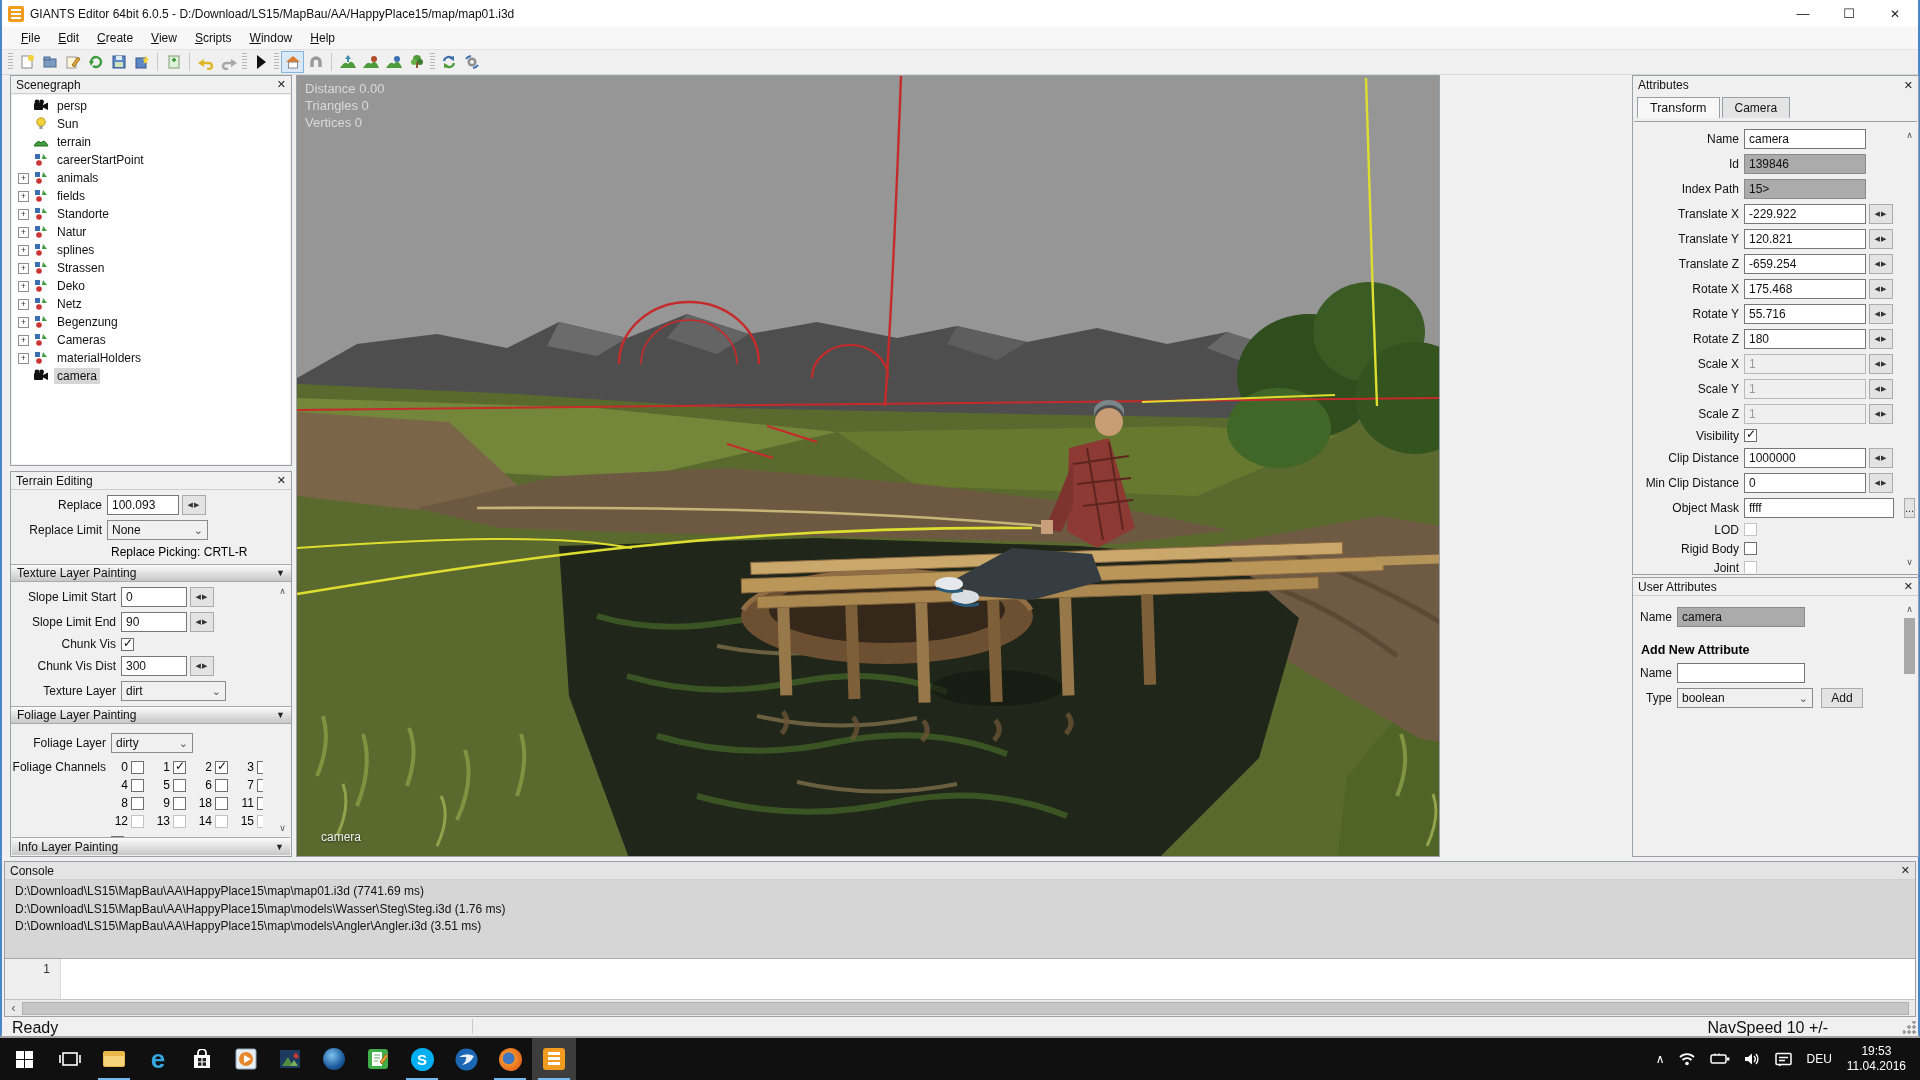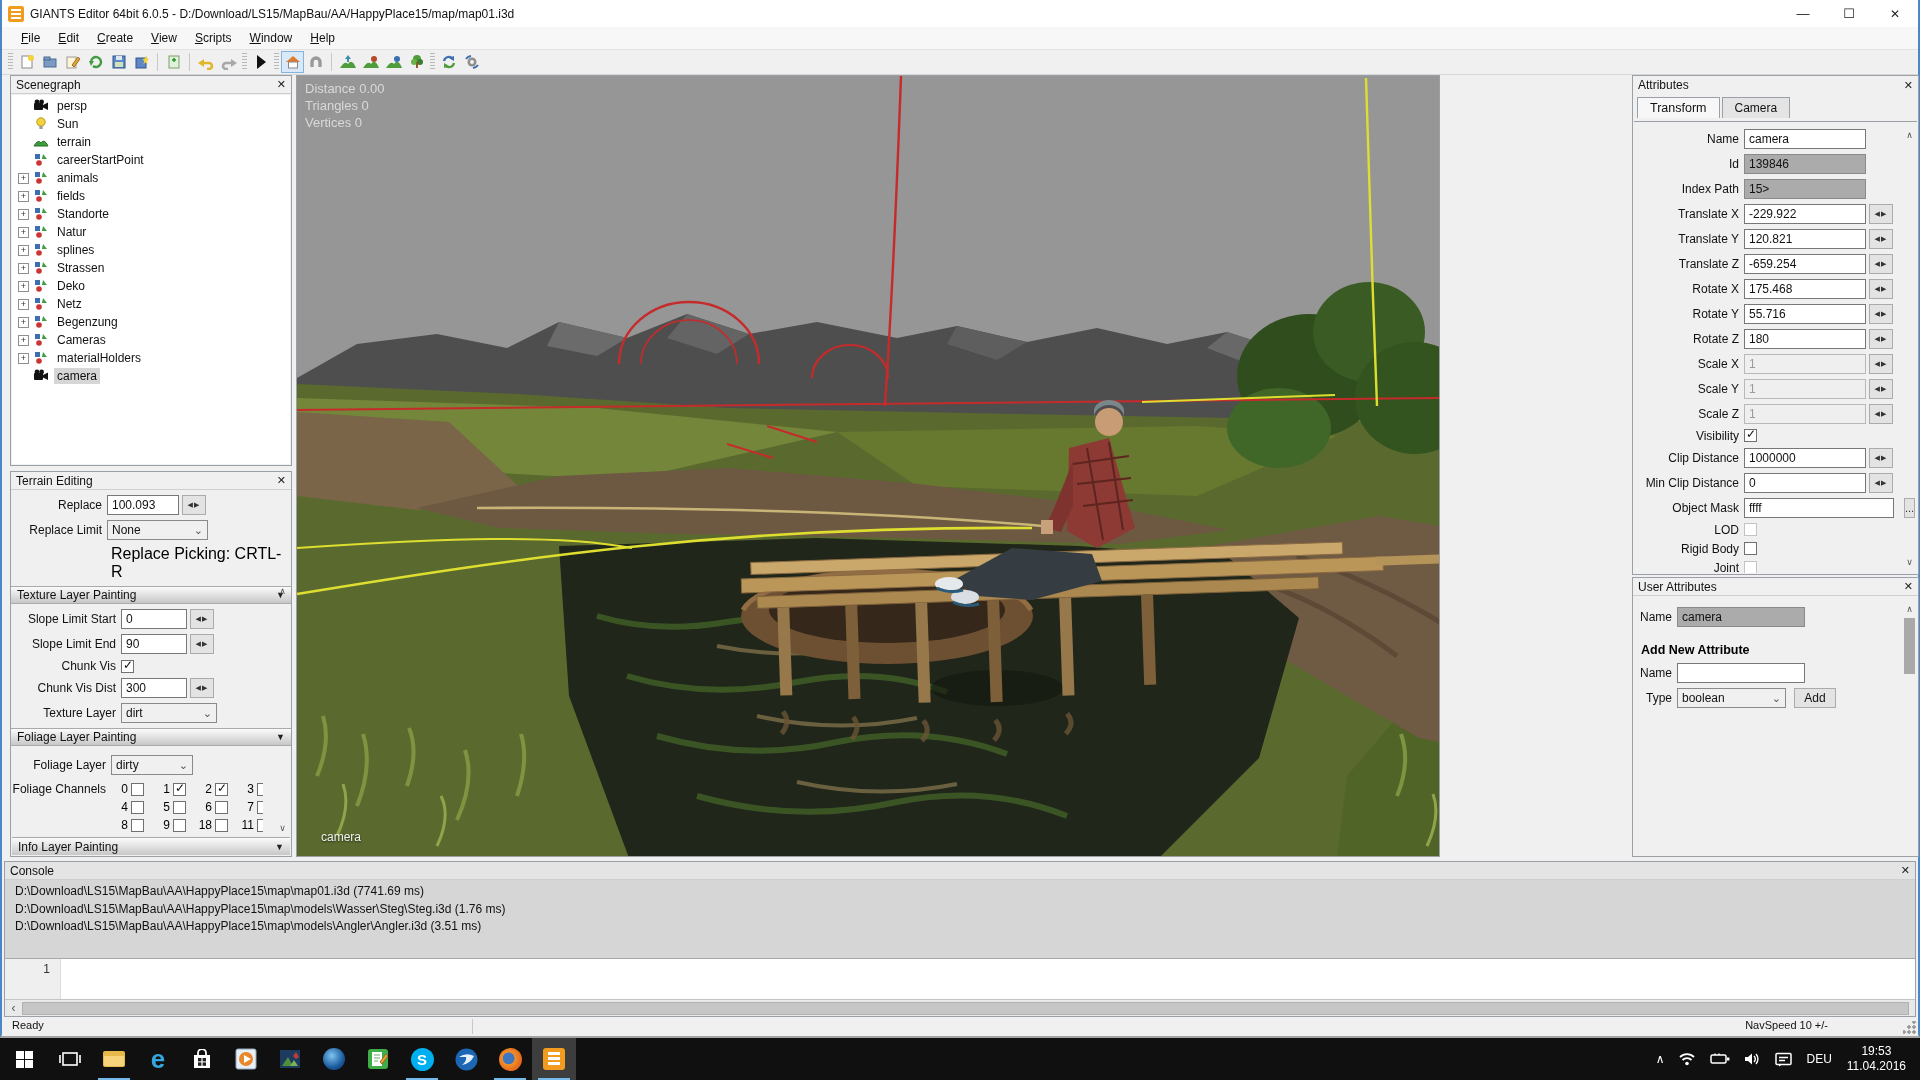--- a/index.html
+++ b/index.html
@@ -94,21 +94,21 @@
   #console { position:absolute; left:2px; right:2px; top:861px; height:156px; background:#d6d6d6; border:1px solid #9aa0a6; }
   .clog { padding:3px 10px 0 10px; font-size:12px; line-height:17.5px; color:#111; }
   .editor { position:absolute; left:0; right:0; top:96px; height:42px; background:#fff; border-top:1px solid #a8a8a8; display:flex; }
   .gutter { width:56px; background:#efefef; border-right:1px solid #dcdcdc; font-size:12px; color:#333; text-align:right; padding:3px 10px 0 0; }
   .hscroll { position:absolute; left:0; right:0; bottom:0; height:17px; background:#e9e9e9; border-top:1px solid #c4c4c4; display:flex; align-items:center; }
   .sb-left { width:17px; height:16px; display:flex; align-items:center; justify-content:center; color:#555; font-size:12px; }
   .sb-left::before { content:"‹"; }
   .hthumb { height:13px; background:#c6c6c6; border:1px solid #b0b0b0; flex:1; margin-right:6px; }
 
   
-  #statusbar { position:absolute; left:0; right:0; top:1017px; height:19px; background:#f0f0f0; font-size:11px; color:#111; }
+  #statusbar { position:absolute; left:0; right:0; top:1017px; height:19px; background:#f0f0f0; font-size:16px; color:#111; }
   #statusbar .ready { position:absolute; left:10px; top:2px; }
   #statusbar .sdiv { position:absolute; left:470px; top:2px; bottom:2px; width:1px; background:#c9c9c9; }
   #statusbar .nav { position:absolute; right:90px; top:2px; }
   .gripcorner { position:absolute; right:2px; bottom:2px; width:13px; height:13px;
     background:
       radial-gradient(circle at 11px 11px, #9a9a9a 1.5px, transparent 2px),
       radial-gradient(circle at 11px 6px,  #9a9a9a 1.5px, transparent 2px),
       radial-gradient(circle at 6px 11px,  #9a9a9a 1.5px, transparent 2px),
       radial-gradient(circle at 11px 1px,  #9a9a9a 1.5px, transparent 2px),
       radial-gradient(circle at 1px 11px,  #9a9a9a 1.5px, transparent 2px),
@@ -449,21 +449,21 @@
         <span class="flabel" style="width:96px;">Replace</span>
         <input class="tin" style="width: 72px;" value="100.093">
         <span class="spin"></span>
       </div>
       <div class="frow">
         <span class="flabel" style="width:96px;">Replace Limit</span>
         <div class="dd" style="width:101px;">
               <span>None</span>
             </div>
       </div>
-      <div class="frow" style="margin-left:100px; font-size:16px;">Replace Picking: CRTL-R</div>
+      <div class="frow" style="margin-left:100px; font-size:12px;">Replace Picking: CRTL-R</div>
       <div class="sec">
             <span>Texture Layer Painting</span>
           </div>
       <div class="frow">
         <span class="flabel" style="width:110px;">Slope Limit Start</span>
         <input class="tin" style="width: 66px;" value="0">
         <span class="spin"></span>
       </div>
       <div class="frow">
         <span class="flabel" style="width:110px;">Slope Limit End</span>
@@ -474,21 +474,21 @@
         <span class="flabel" style="width:110px;">Chunk Vis</span>
         <span class="cb checked"></span>
       </div>
       <div class="frow">
         <span class="flabel" style="width:110px;">Chunk Vis Dist</span>
         <input class="tin" style="width: 66px;" value="300">
         <span class="spin"></span>
       </div>
       <div class="frow">
         <span class="flabel" style="width:110px;">Texture Layer</span>
-        <div class="dd" style="width:96px;">
+        <div class="dd" style="width:105px;">
               <span>dirt</span>
             </div>
       </div>
       <div class="sec">
             <span>Foliage Layer Painting</span>
           </div>
       <div class="frow" style="margin-top:9px;">
         <span class="flabel" style="width:100px;">Foliage Layer</span>
         <div class="dd" style="width:82px;">
               <span>dirty</span>
@@ -803,21 +803,21 @@
           <span class="flabel" style="width:40px;">Name</span>
           <input class="tin ro" style="width: 128px;" readonly="" value="camera">
         </div>
         <div class="ua-head">Add New Attribute</div>
         <div class="frow" style="margin-left:-4px;">
           <span class="flabel" style="width:40px;">Name</span>
           <input class="tin" style="width: 128px;" value="">
         </div>
         <div class="frow" style="margin-left:-4px;">
           <span class="flabel" style="width:40px;">Type</span>
-          <div class="dd" style="width:109px;">
+          <div class="dd" style="width:136px;">
                 <span>boolean</span>
               </div>
           <button class="tin" style="width:42px; margin-left:8px; background:#e3e3e3; border:1px solid #ababab;">Add</button>
         </div>
       </div>
       <div class="sa sa-up" style="top:24px;"></div>
       <div style="position:absolute; right:3px; top:40px; width:11px; height:56px; background:#a9a9a9;"></div>
     </div>
   </div>
 

